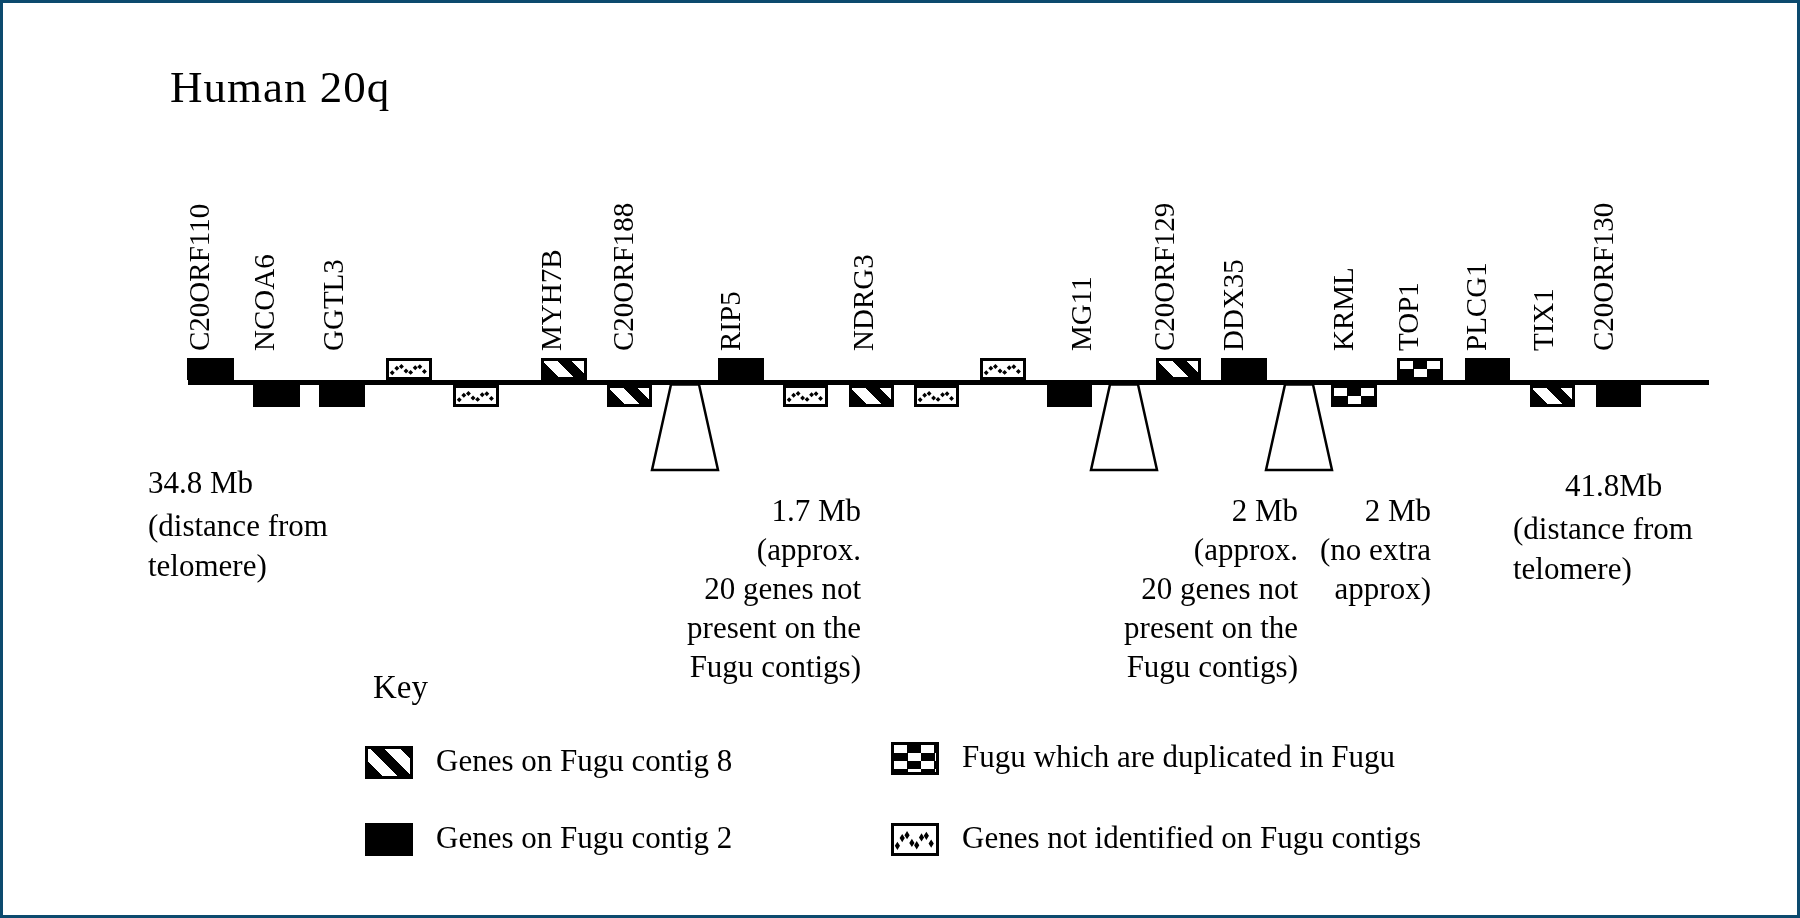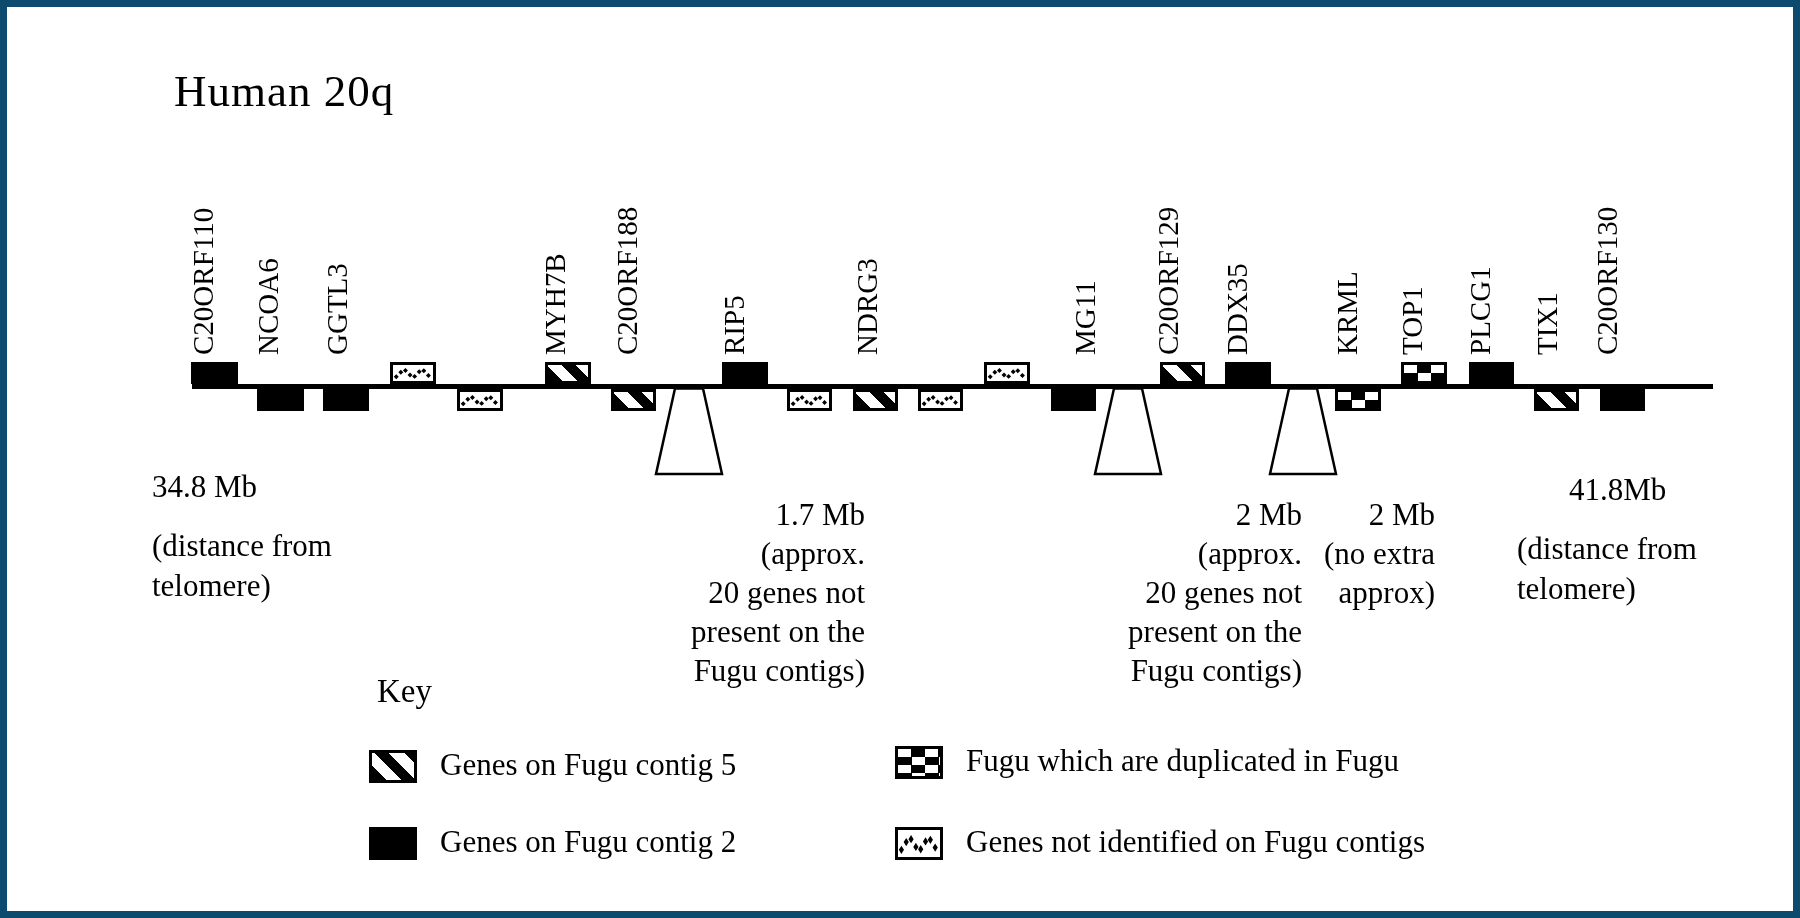--- a/index.html
+++ b/index.html
@@ -1,16 +1,16 @@
 <!DOCTYPE html>
 <html><head>
 <meta charset="utf-8">
 <style>
   html,body{margin:0;padding:0;background:#fff}
-  .page{position:relative;width:1800px;height:918px;background:#ffffff;border:7px solid #0c4a6e;
+  .page{position:relative;width:1800px;height:918px;background:#ffffff;border:3px solid #0c4a6e;
         box-sizing:border-box;overflow:hidden;color:#000;
         font-family:"Liberation Serif","DejaVu Serif",serif}
   .fig-title{position:absolute;left:167px;top:58px;font-size:45px;letter-spacing:1px}
   .axis{position:absolute;left:185px;top:377px;width:1521px;height:5px;background:#000}
   .gene-box{position:absolute;height:22px;box-sizing:border-box}
   .gene-box.above{top:355px}
   .gene-box.below{top:382px}
   .p-contig2{background:#000;border:1px solid #000}
   .p-contig1{border:3px solid #000;background:repeating-linear-gradient(45deg,#000 0 10px,#fff 10px 21px)}
   .p-duplicated{border:3px solid #000;background-image:repeating-conic-gradient(#000 0 25%,#fff 0 50%);background-size:27px 16px}
@@ -18,21 +18,21 @@
   .gene-box svg,.key-swatch svg{display:block;width:100%;height:100%}
   .gene-label{position:absolute;top:348px;transform:rotate(-90deg);transform-origin:0 0;
               white-space:nowrap;font-size:29px;line-height:34px}
   .gap-marker{position:absolute;top:380px;width:72px;height:90px}
   .gap-text{position:absolute;top:488px;text-align:right;font-size:31px;line-height:39px}
   .it{}
   .dist{font-size:31px;line-height:40px}
   .dist-left{position:absolute;left:145px;top:460px}
   .dist-right{position:absolute;left:1510px;top:463px}
   .dist-right .dist-val{margin-left:52px}
-  .dist-lines{margin-top:19px}
+  .dist-lines{margin-top:3px}
   .key-title{position:absolute;left:370px;top:666px;font-size:33px;font-weight:normal}
   .key-swatch{position:absolute;width:48px;height:33px;box-sizing:border-box}
   .key-label{position:absolute;font-size:31px;white-space:nowrap;line-height:38px}
 </style>
 </head>
 <body>
 
 <div class="page">
   <div class="fig-title">Human 20q</div>
 
@@ -136,21 +136,21 @@
     <div class="dist-val">41.8Mb</div>
     <div class="dist-lines">
       <div>(distance from</div>
       <div>telomere)</div>
     </div>
   </div>
 
   <div class="key-title">Key</div>
 
 <div class="key-swatch p-contig1" style="left: 362px; top: 743px;"></div>
-    <div class="key-label" style="left: 433px; top: 739px;"><span>Genes on </span><span class="it">Fugu</span><span> contig 5</span></div>
+    <div class="key-label" style="left: 433px; top: 739px;"><span>Genes on </span><span class="it">Fugu</span><span> contig 8</span></div>
     <div class="key-swatch p-contig2" style="left: 362px; top: 820px;"></div>
     <div class="key-label" style="left: 433px; top: 816px;"><span>Genes on </span><span class="it">Fugu</span><span> contig 2</span></div>
     <div class="key-swatch p-duplicated" style="left: 888px; top: 739px;"></div>
     <div class="key-label" style="left: 959px; top: 735px;"><span>Fugu which are duplicated in </span><span class="it">Fugu</span></div>
     <div class="key-swatch p-unidentified" style="left: 888px; top: 820px;">
       <svg viewBox="0 0 40 16" preserveAspectRatio="none">
         <polyline points="2,13 11,4 20,13 29,4 38,13" fill="none" stroke="#000" stroke-width="3.5" stroke-dasharray="3.5 3"></polyline>
       </svg>
     </div>
     <div class="key-label" style="left: 959px; top: 816px;"><span>Genes not identified on </span><span class="it">Fugu</span><span> contigs</span></div>

